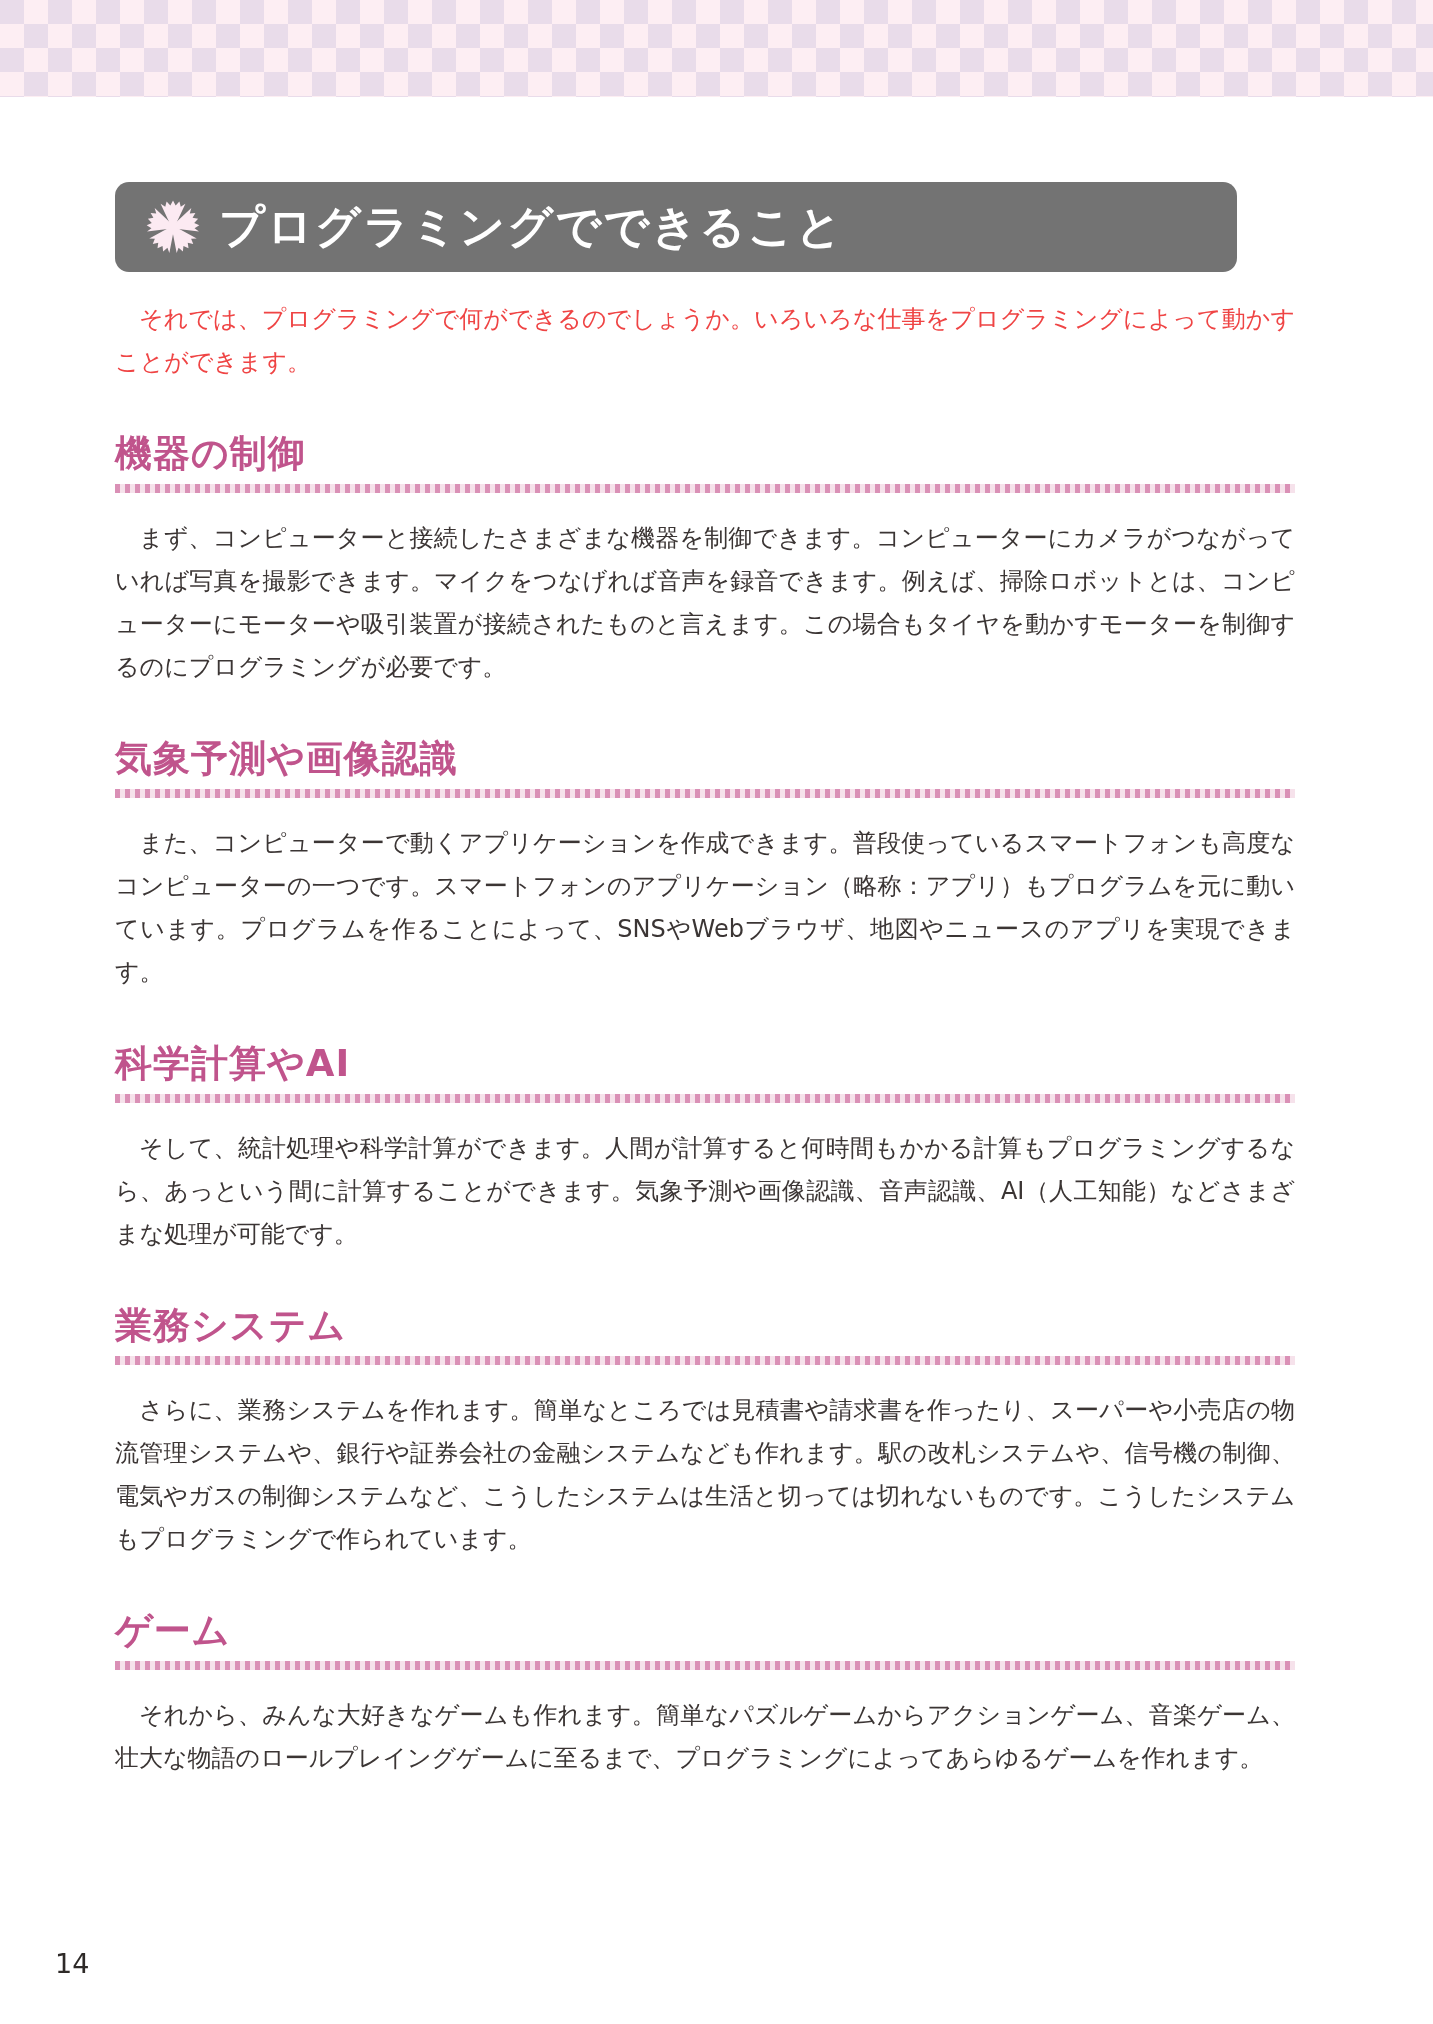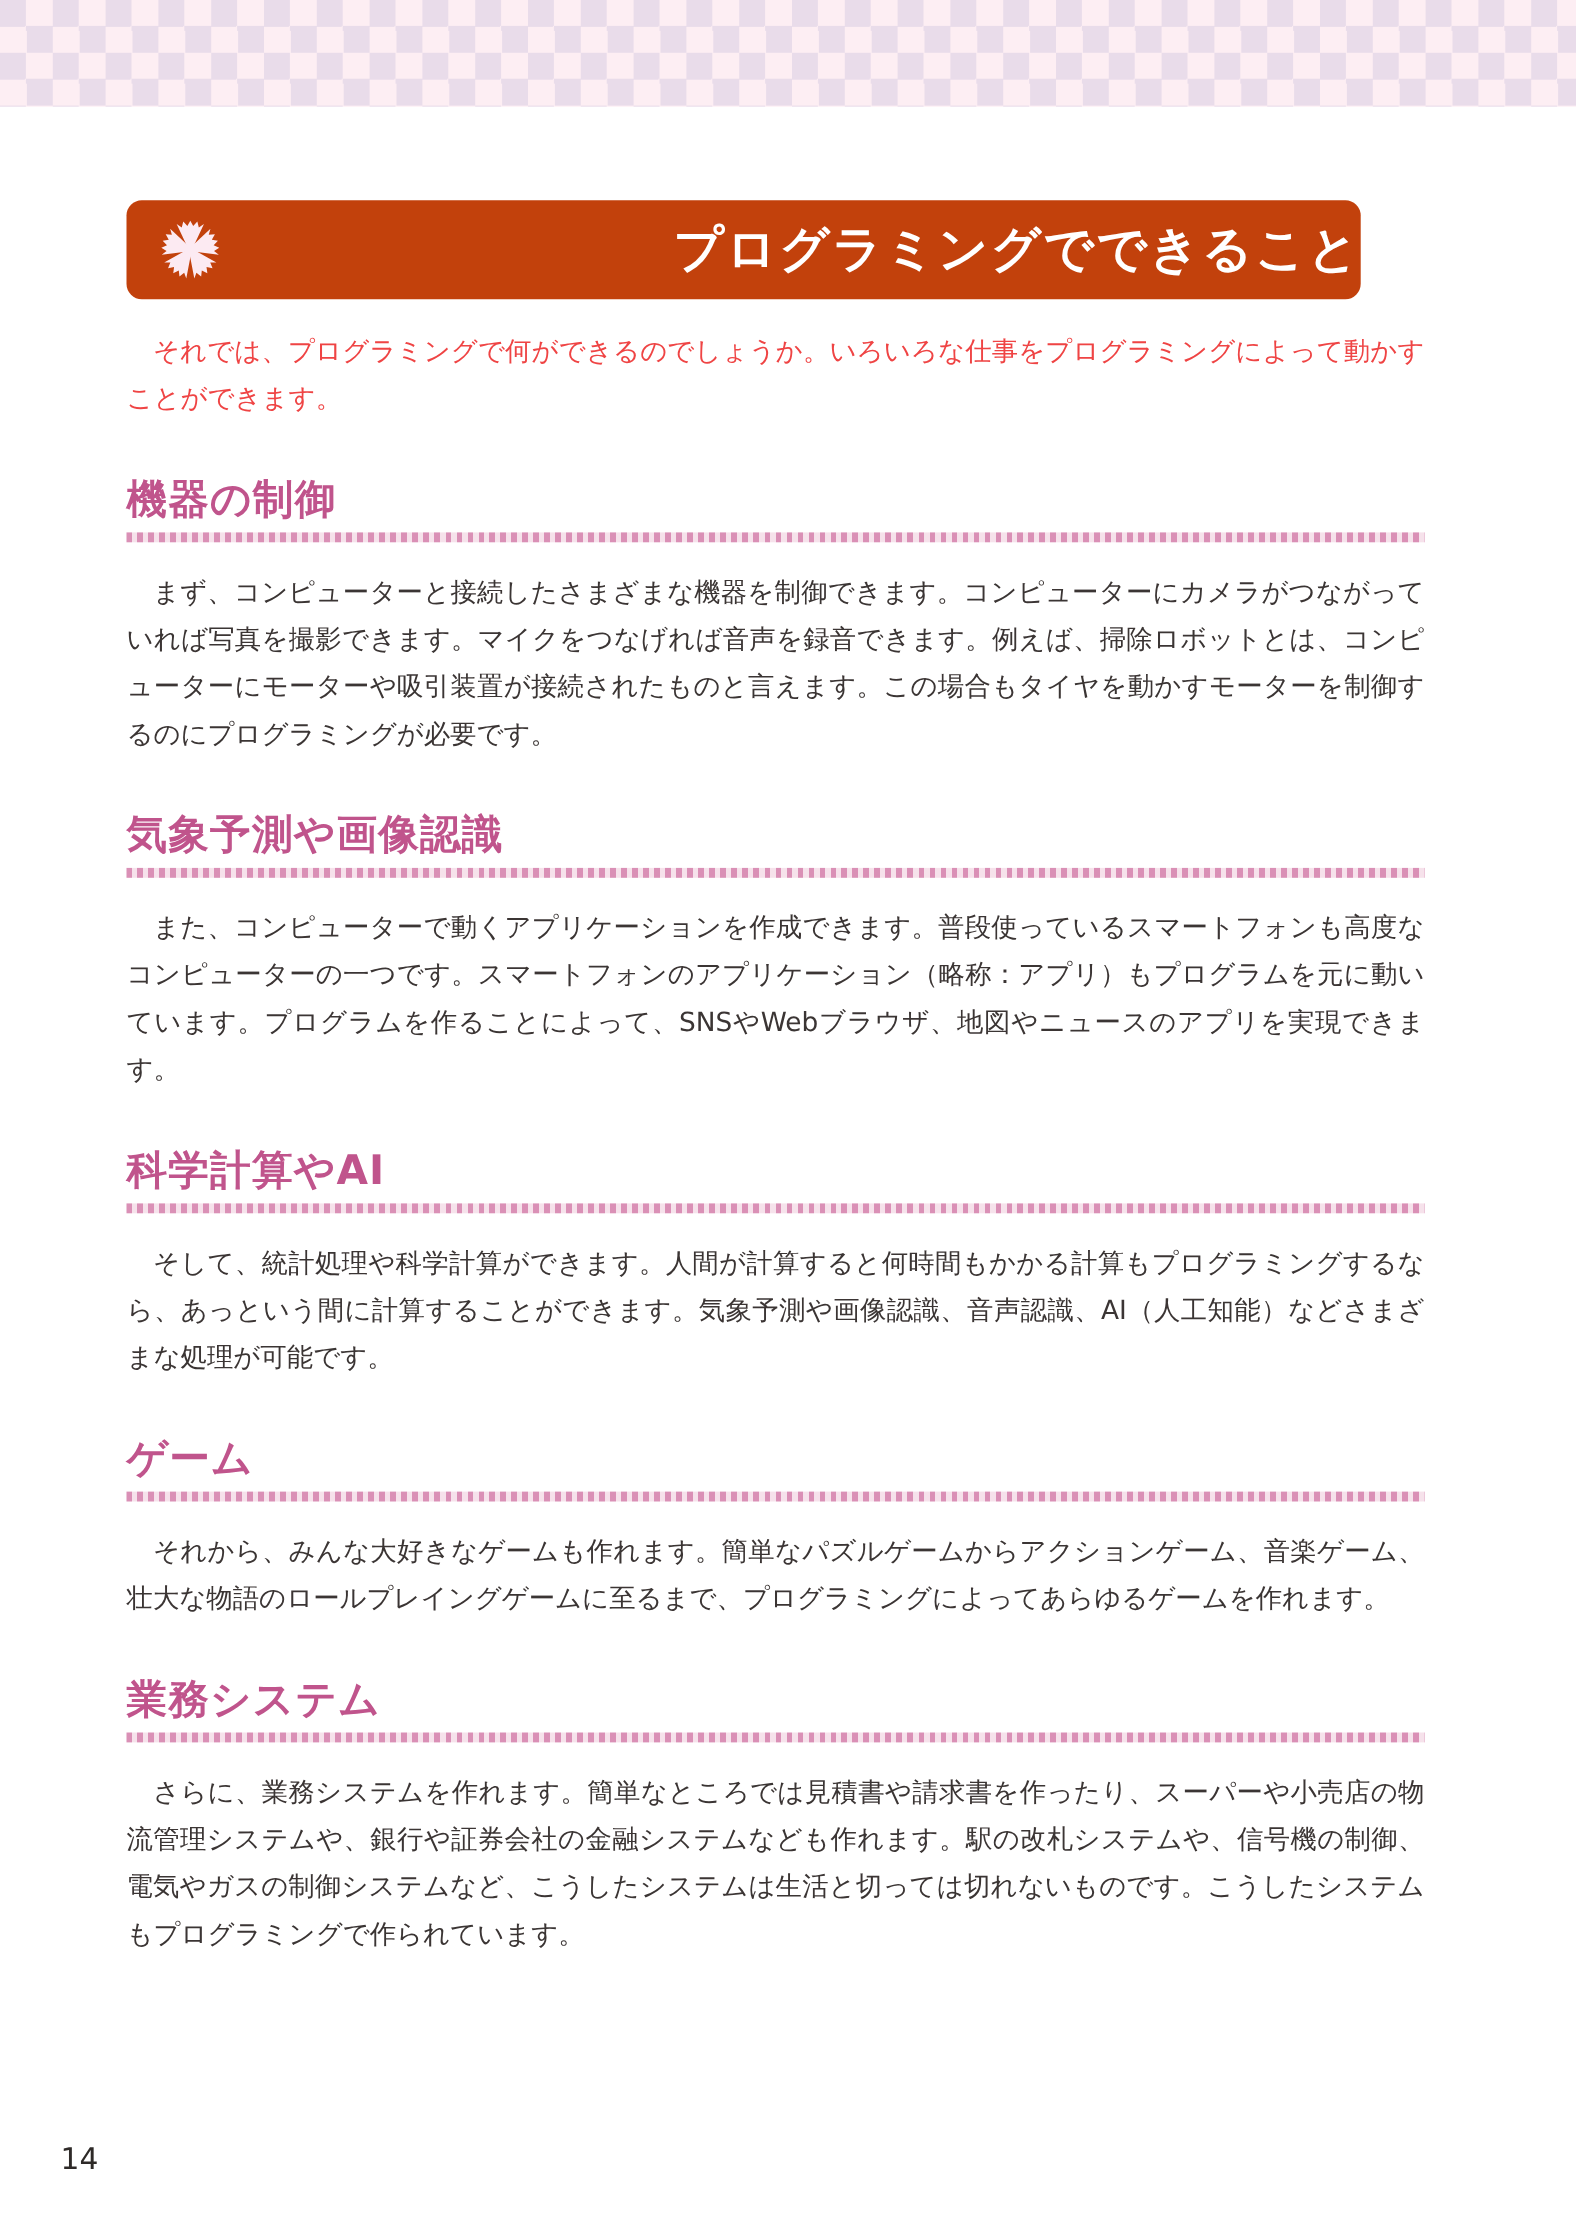--- a/index.html
+++ b/index.html
@@ -20,27 +20,26 @@
     width: 100%;
     height: 97px;
     background: repeating-conic-gradient(#fdeef3 0% 25%, #e9dcea 0% 50%);
     background-size: 48px 48px;
   }
   
   .banner {
     margin: 85px 0 0 115px;
     width: 1122px;
     height: 90px;
-    background: #c2410c;
+    background: #737373;
     border-radius: 14px;
     display: flex;
     align-items: center;
     box-sizing: border-box;
     padding-left: 26px;
-    justify-content: space-between;
   }
   .banner-icon {
     width: 64px;
     height: 64px;
     flex: 0 0 auto;
   }
   .banner-title {
     color: #ffffff;
     font-size: 45px;
     font-weight: bold;
@@ -140,28 +139,28 @@
       <p class="section-body">また、コンピューターで動くアプリケーションを作成できます。普段使っているスマートフォンも高度なコンピューターの一つです。スマートフォンのアプリケーション（略称：アプリ）もプログラムを元に動いています。プログラムを作ることによって、SNSやWebブラウザ、地図やニュースのアプリを実現できます。</p>
     </div>
 
     <div class="section">
       <div class="section-heading">科学計算やAI</div>
       <div class="section-rule"></div>
       <p class="section-body">そして、統計処理や科学計算ができます。人間が計算すると何時間もかかる計算もプログラミングするなら、あっという間に計算することができます。気象予測や画像認識、音声認識、AI（人工知能）などさまざまな処理が可能です。</p>
     </div>
 
     <div class="section">
+      <div class="section-heading">業務システム</div>
+      <div class="section-rule"></div>
+      <p class="section-body">さらに、業務システムを作れます。簡単なところでは見積書や請求書を作ったり、スーパーや小売店の物流管理システムや、銀行や証券会社の金融システムなども作れます。駅の改札システムや、信号機の制御、電気やガスの制御システムなど、こうしたシステムは生活と切っては切れないものです。こうしたシステムもプログラミングで作られています。</p>
+    </div>
+
+    <div class="section">
       <div class="section-heading">ゲーム</div>
       <div class="section-rule"></div>
       <p class="section-body">それから、みんな大好きなゲームも作れます。簡単なパズルゲームからアクションゲーム、音楽ゲーム、壮大な物語のロールプレイングゲームに至るまで、プログラミングによってあらゆるゲームを作れます。</p>
-    </div>
-
-    <div class="section">
-      <div class="section-heading">業務システム</div>
-      <div class="section-rule"></div>
-      <p class="section-body">さらに、業務システムを作れます。簡単なところでは見積書や請求書を作ったり、スーパーや小売店の物流管理システムや、銀行や証券会社の金融システムなども作れます。駅の改札システムや、信号機の制御、電気やガスの制御システムなど、こうしたシステムは生活と切っては切れないものです。こうしたシステムもプログラミングで作られています。</p>
     </div>
 
   </div>
 
   <div class="page-number">14</div>
 
 </div>
 
 </body></html>

